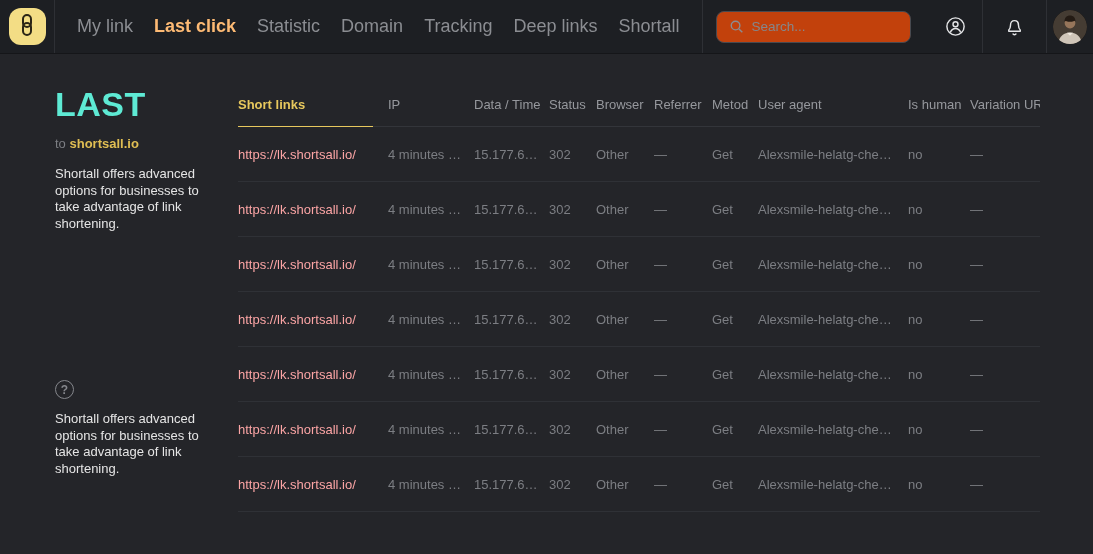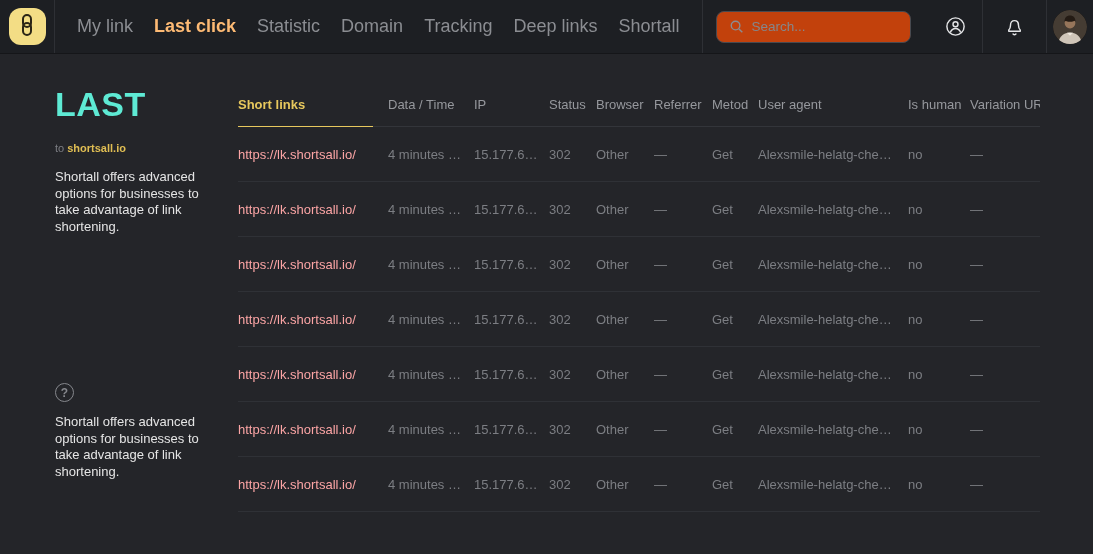--- a/index.html
+++ b/index.html
@@ -88,21 +88,21 @@
 
   .sidebar {
     width:238px; flex-shrink:0;
     padding:30px 18px 0 55px;
   }
   .side-title {
     font-size:34px; font-weight:700;
     line-height:41px; letter-spacing:0.5px;
     color:#5eead4;
   }
-  .to-line { margin-top:17px; font-size:11px; color:#7c7e83; }
+  .to-line { margin-top:11px; font-size:13px; color:#7c7e83; }
   .to-line .domain-link { color:#e0be53; font-weight:700; cursor:pointer; }
   .side-desc {
     margin-top:15px;
     max-width:170px;
     font-size:13px; line-height:16.5px;
     color:#e5e5e5;
   }
   .help-icon {
     margin-top:148px;
     width:19px; height:19px;
@@ -235,22 +235,22 @@
     <p class="side-desc">Shortall offers advanced options for businesses to take advantage of link shortening.</p>
 
     <div class="help-icon">?</div>
     <p class="side-desc second">Shortall offers advanced options for businesses to take advantage of link shortening.</p>
   </aside>
 
   <section class="table-area">
     <div class="dtable">
       <div class="thead" id="thead">
           <div class="th active">Short links</div>
+          <div class="th">IP</div>
           <div class="th">Data / Time</div>
-          <div class="th">IP</div>
           <div class="th">Status</div>
           <div class="th">Browser</div>
           <div class="th">Referrer</div>
           <div class="th">Metod</div>
           <div class="th">User  agent</div>
           <div class="th">Is human</div>
           <div class="th">Variation URL</div>
         </div>
       <div id="tbody">
           <div class="trow">

